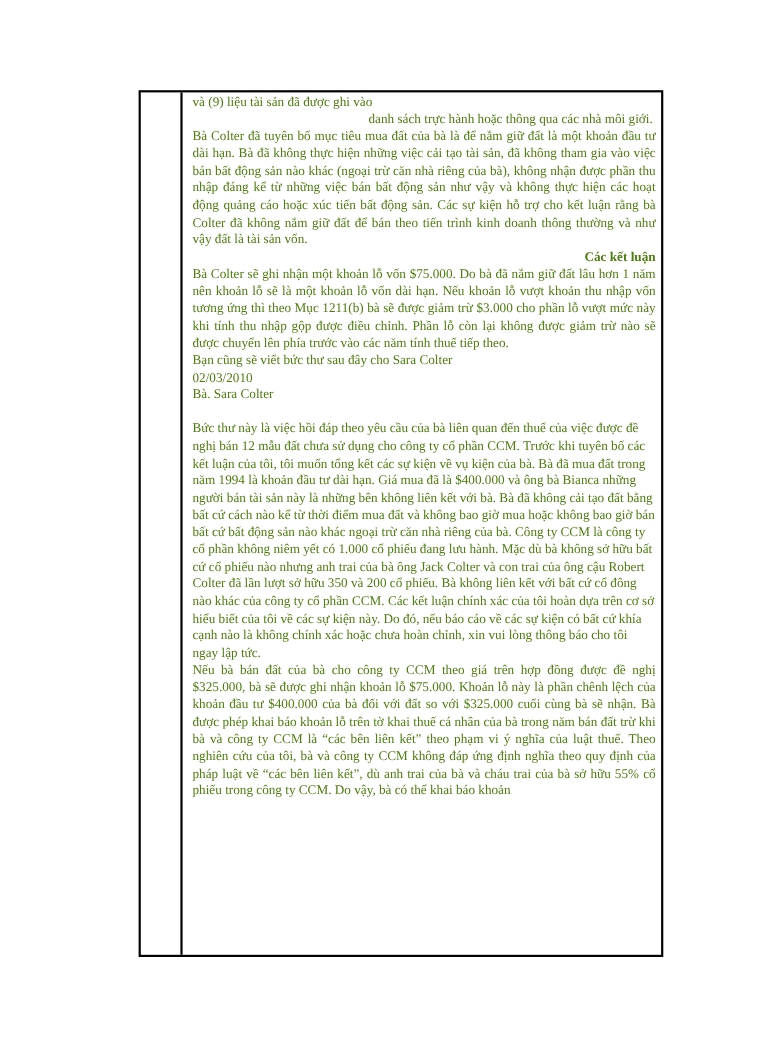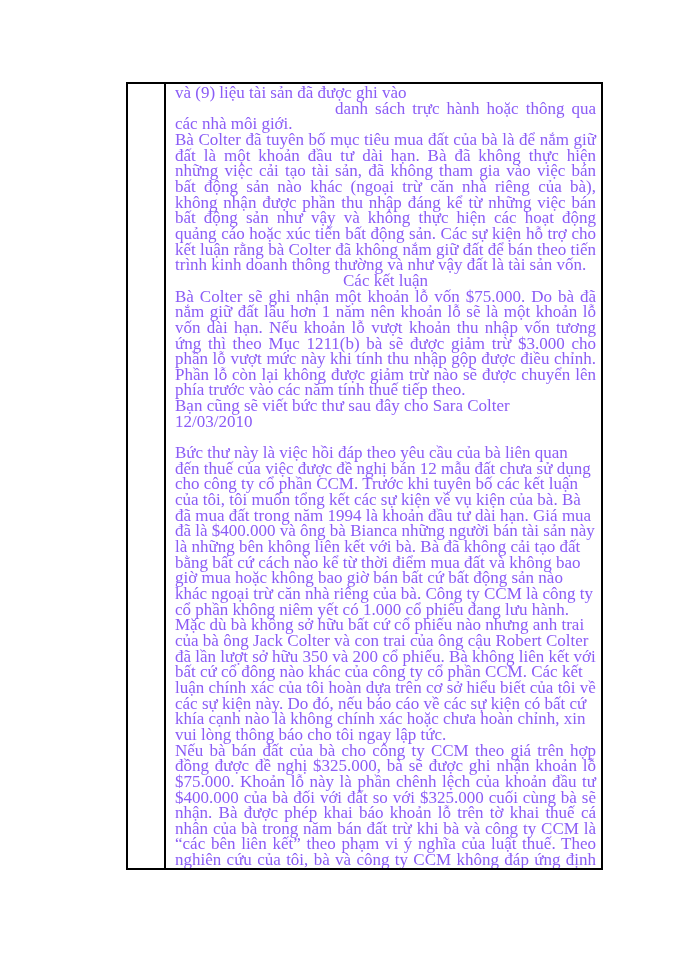--- a/index.html
+++ b/index.html
@@ -31,39 +31,39 @@
   .left-cell {
     width: 38px;
     flex: 0 0 38px;
     border-right: 2px solid #000000;
     box-sizing: border-box;
   }
   .text-cell {
     flex: 1;
     padding: 1px 5px 2px 9px;
     overflow: hidden;
-    font-size: 17px;
+    font-size: 12px;
     line-height: 15.65px;
-    color: #8b5cf6;
+    color: #4d7c0f;
     letter-spacing: 0;
   }
   .text-cell p {
     margin: 0;
     padding: 0;
   }
   .para {
     text-align: justify;
     text-justify: inter-word;
   }
   .line {
     text-align: left;
   }
   .heading {
-    font-weight: normal;
-    text-align: center;
+    font-weight: bold;
+    text-align: right;
   }
   .indented {
     text-align: justify;
     text-indent: 160px;
   }
   .blank {
     height: 15.65px;
   }
 </style>
 </head>
@@ -72,20 +72,21 @@
 <div class="page">
   <div class="doc-table">
     <div class="left-cell"></div>
     <div class="text-cell">
       <p class="line">và (9) liệu tài sản đã được ghi vào</p>
       <p class="indented">danh sách trực hành hoặc thông qua các nhà môi giới.</p>
       <p class="para">Bà Colter đã tuyên bố mục tiêu mua đất của bà là để nắm giữ đất là một khoản đầu tư dài hạn. Bà đã không thực hiện những việc cải tạo tài sản, đã không tham gia vào việc bán bất động sản nào khác (ngoại trừ căn nhà riêng của bà), không nhận được phần thu nhập đáng kể từ những việc bán bất động sản như vậy và không thực hiện các hoạt động quảng cáo hoặc xúc tiến bất động sản. Các sự kiện hỗ trợ cho kết luận rằng bà Colter đã không nắm giữ đất để bán theo tiến trình kinh doanh thông thường và như vậy đất là tài sản vốn.</p>
       <p class="heading">Các kết luận</p>
       <p class="para">Bà Colter sẽ ghi nhận một khoản lỗ vốn $75.000. Do bà đã nắm giữ đất lâu hơn 1 năm nên khoản lỗ sẽ là một khoản lỗ vốn dài hạn. Nếu khoản lỗ vượt khoản thu nhập vốn tương ứng thì theo Mục 1211(b) bà sẽ được giảm trừ $3.000 cho phần lỗ vượt mức này khi tính thu nhập gộp được điều chỉnh. Phần lỗ còn lại không được giảm trừ nào sẽ được chuyển lên phía trước vào các năm tính thuế tiếp theo.</p>
       <p class="line">Bạn cũng sẽ viết bức thư sau đây cho Sara Colter</p>
-      <p class="line">12/03/2010</p>
+      <p class="line">02/03/2010</p>
+      <p class="line">Bà. Sara Colter</p>
       <p class="blank"></p>
       <p class="line">Bức thư này là việc hồi đáp theo yêu cầu của bà liên quan đến thuế của việc được đề nghị bán 12 mẫu đất chưa sử dụng cho công ty cổ phần CCM. Trước khi tuyên bố các kết luận của tôi, tôi muốn tổng kết các sự kiện về vụ kiện của bà. Bà đã mua đất trong năm 1994 là khoản đầu tư dài hạn. Giá mua đã là $400.000 và ông bà Bianca những người bán tài sản này là những bên không liên kết với bà. Bà đã không cải tạo đất bằng bất cứ cách nào kể từ thời điểm mua đất và không bao giờ mua hoặc không bao giờ bán bất cứ bất động sản nào khác ngoại trừ căn nhà riêng của bà. Công ty CCM là công ty cổ phần không niêm yết có 1.000 cổ phiếu đang lưu hành. Mặc dù bà không sở hữu bất cứ cổ phiếu nào nhưng anh trai của bà ông Jack Colter và con trai của ông cậu Robert Colter đã lần lượt sở hữu 350 và 200 cổ phiếu. Bà không liên kết với bất cứ cổ đông nào khác của công ty cổ phần CCM. Các kết luận chính xác của tôi hoàn dựa trên cơ sở hiểu biết của tôi về các sự kiện này. Do đó, nếu báo cáo về các sự kiện có bất cứ khía cạnh nào là không chính xác hoặc chưa hoàn chỉnh, xin vui lòng thông báo cho tôi ngay lập tức.</p>
       <p class="para">Nếu bà bán đất của bà cho công ty CCM theo giá trên hợp đồng được đề nghị $325.000, bà sẽ được ghi nhận khoản lỗ $75.000. Khoản lỗ này là phần chênh lệch của khoản đầu tư $400.000 của bà đối với đất so với $325.000 cuối cùng bà sẽ nhận. Bà được phép khai báo khoản lỗ trên tờ khai thuế cá nhân của bà trong năm bán đất trừ khi bà và công ty CCM là “các bên liên kết” theo phạm vi ý nghĩa của luật thuế. Theo nghiên cứu của tôi, bà và công ty CCM không đáp ứng định nghĩa theo quy định của pháp luật về “các bên liên kết”, dù anh trai của bà và cháu trai của bà sở hữu 55% cổ phiếu trong công ty CCM. Do vậy, bà có thể khai báo khoản</p>
       <p class="para"></p>
     </div>
   </div>
 </div>
 
 </body></html>

